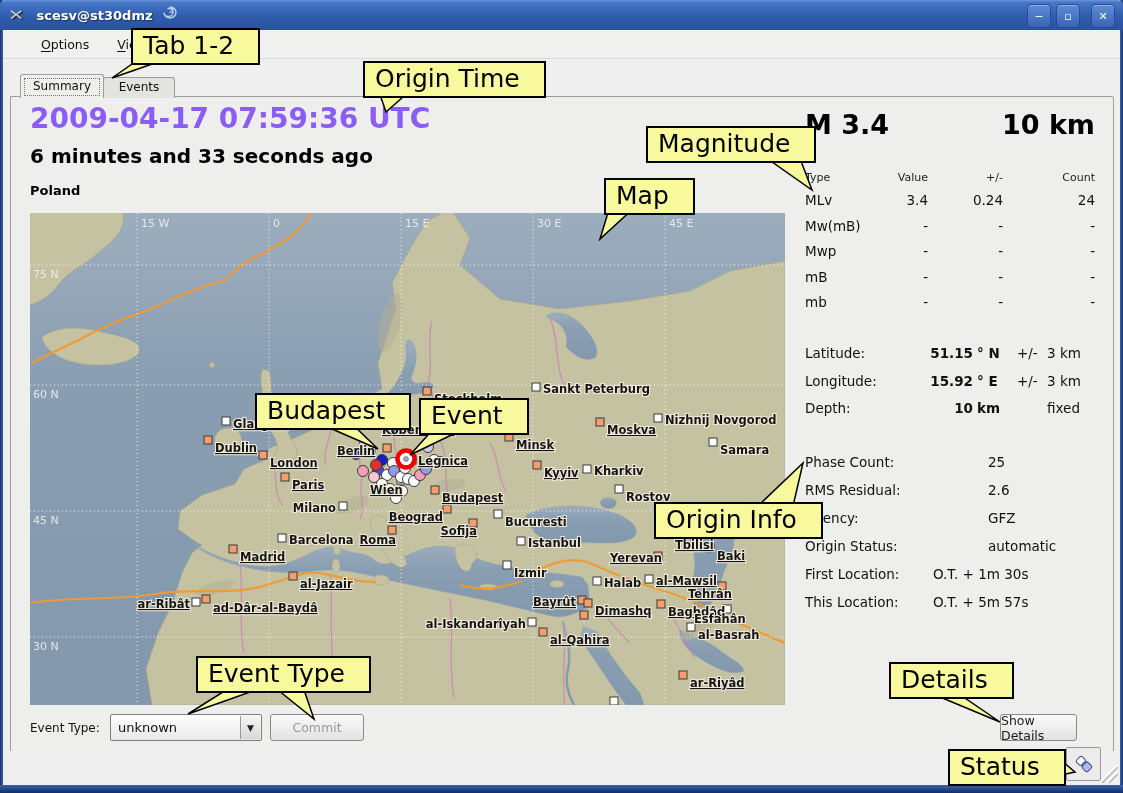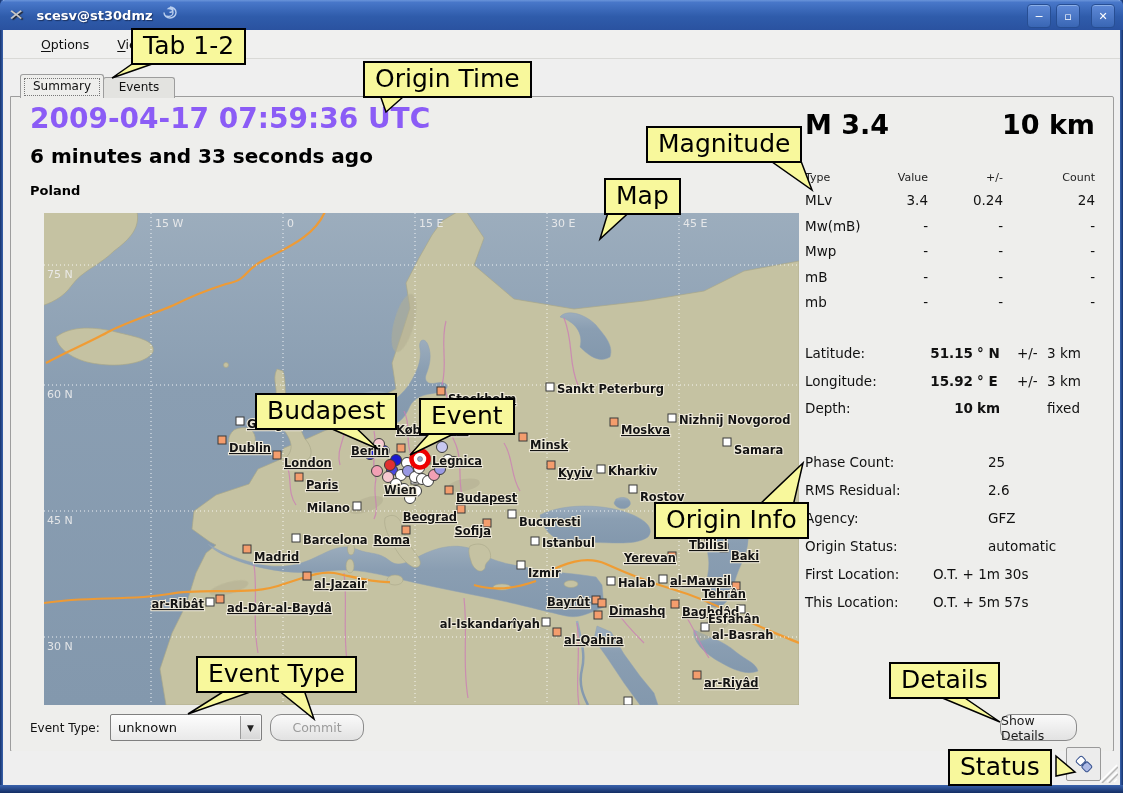--- a/index.html
+++ b/index.html
@@ -45,35 +45,35 @@
   .locrow .l{width:96px;}
   .locrow .v{width:72px;text-align:right;font-weight:bold;}
   .locrow .u{width:44px;padding-left:4px;box-sizing:border-box;font-weight:bold;}
   .locrow .p{width:30px;}
   .locrow .e{width:48px;text-align:left;}
   .locrow .e.left{text-align:left;}
   .orow{position:absolute;width:290px;font-size:13.5px;color:#111;z-index:7;}
   .orow .l{position:absolute;left:0;}
   .orow .v{position:absolute;}
   
-  #map-wrap{left:30px;top:213px;width:755px;height:492px;z-index:5;margin-left:14px;}
+  #map-wrap{left:30px;top:213px;width:755px;height:492px;z-index:5;}
   
   #event-type-label{left:30px;top:721px;font-size:12px;color:#111;z-index:7;}
   #combo{left:110px;top:714px;width:152px;height:27px;background:linear-gradient(#fdfdfd,#e9e9e9);border:1px solid #7f7f7f;border-radius:2px;box-sizing:border-box;z-index:7;}
   #combo .val{position:absolute;left:7px;top:5px;font-size:13px;color:#111;}
   #combo .arrow-box{position:absolute;right:1px;top:1px;bottom:1px;width:19px;background:linear-gradient(#f5f5f5,#d7d7d7);border-left:1px solid #9a9a9a;display:flex;align-items:center;justify-content:center;font-size:9px;color:#222;}
-  .pushbtn{position:absolute;height:27px;background:linear-gradient(#fafafa,#e2e2e2);border:1px solid #8a8a8a;border-radius:11px;box-sizing:border-box;font-size:12.5px;display:flex;align-items:center;justify-content:center;z-index:7;font-family:inherit;}
+  .pushbtn{position:absolute;height:27px;background:linear-gradient(#fafafa,#e2e2e2);border:1px solid #8a8a8a;border-radius:3px;box-sizing:border-box;font-size:12.5px;display:flex;align-items:center;justify-content:center;z-index:7;font-family:inherit;}
   #commit-btn{left:270px;top:714px;width:94px;color:#9b9b9b;}
   #details-btn{left:1000px;top:714px;width:77px;color:#1a1a1a;}
   
   #statusbar{position:absolute;left:3px;top:751px;width:1117px;height:34px;background:#efefef;z-index:6;}
   #status-btn{position:absolute;left:1063px;top:-4px;width:33px;height:32px;border:1px solid #999;background:#ececec;border-radius:2px;display:flex;align-items:center;justify-content:center;}
   #resize-grip{position:absolute;right:2px;top:10px;width:20px;height:22px;}
   
-  .callout{position:absolute;background:#f8f89c;border:2px solid #000;padding:1px 10px 3px 10px;font-size:25px;color:#000;z-index:41;white-space:nowrap;}
+  .callout{position:absolute;background:#f8f89c;border:2px solid #000;padding:1px 24px 3px 10px;font-size:25px;color:#000;z-index:41;white-space:nowrap;}
   #tails{position:absolute;left:0;top:0;z-index:40;pointer-events:none;}
 </style>
 </head>
 <body>
 
 <div id="win">
 
   <div id="titlebar">
     <span id="win-icon">✕</span>
     <span id="title-text">scesv@st30dmz</span>

